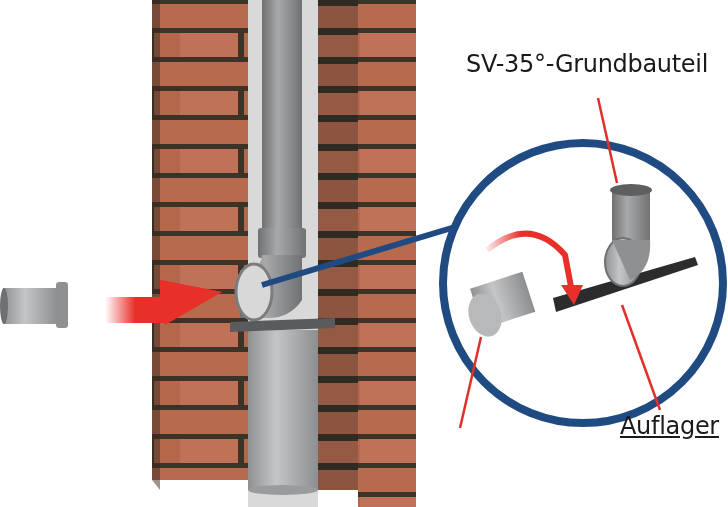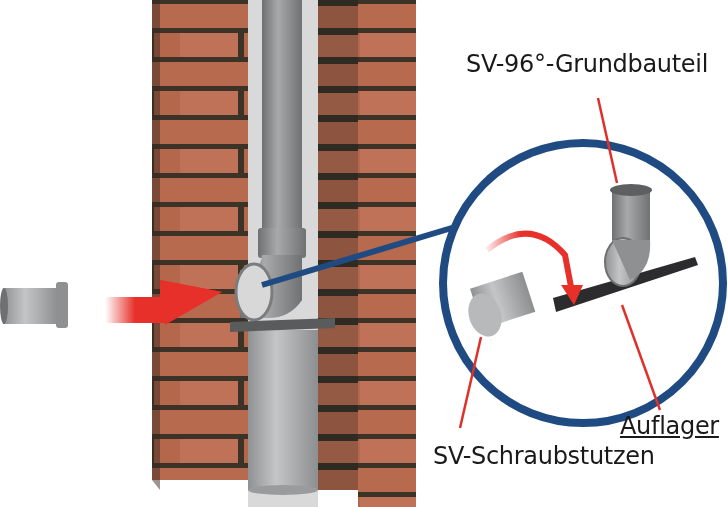--- a/index.html
+++ b/index.html
@@ -102,16 +102,15 @@
       <polygon points="561,285 583,285 574,305" fill="#e8302a"></polygon>
     </g>
 
     <g stroke="#e0302a" stroke-width="2.5">
       <line x1="598" y1="98" x2="617" y2="183"></line>
       <line x1="622" y1="305" x2="660" y2="410"></line>
       <line x1="481" y1="337" x2="460" y2="428"></line>
     </g>
   </svg>
 
-  <div class="label" style="left:466px; top:50px;">SV-96°-Grundbauteil</div>
+  <div class="label" style="left:466px; top:50px;">SV-35°-Grundbauteil</div>
   <div class="label" style="left:620px; top:412px;text-decoration:underline;">Auflager</div>
-  <div class="label" style="left:433px; top:442px;">SV-Schraubstutzen</div>
 </div>
 
 </body></html>

